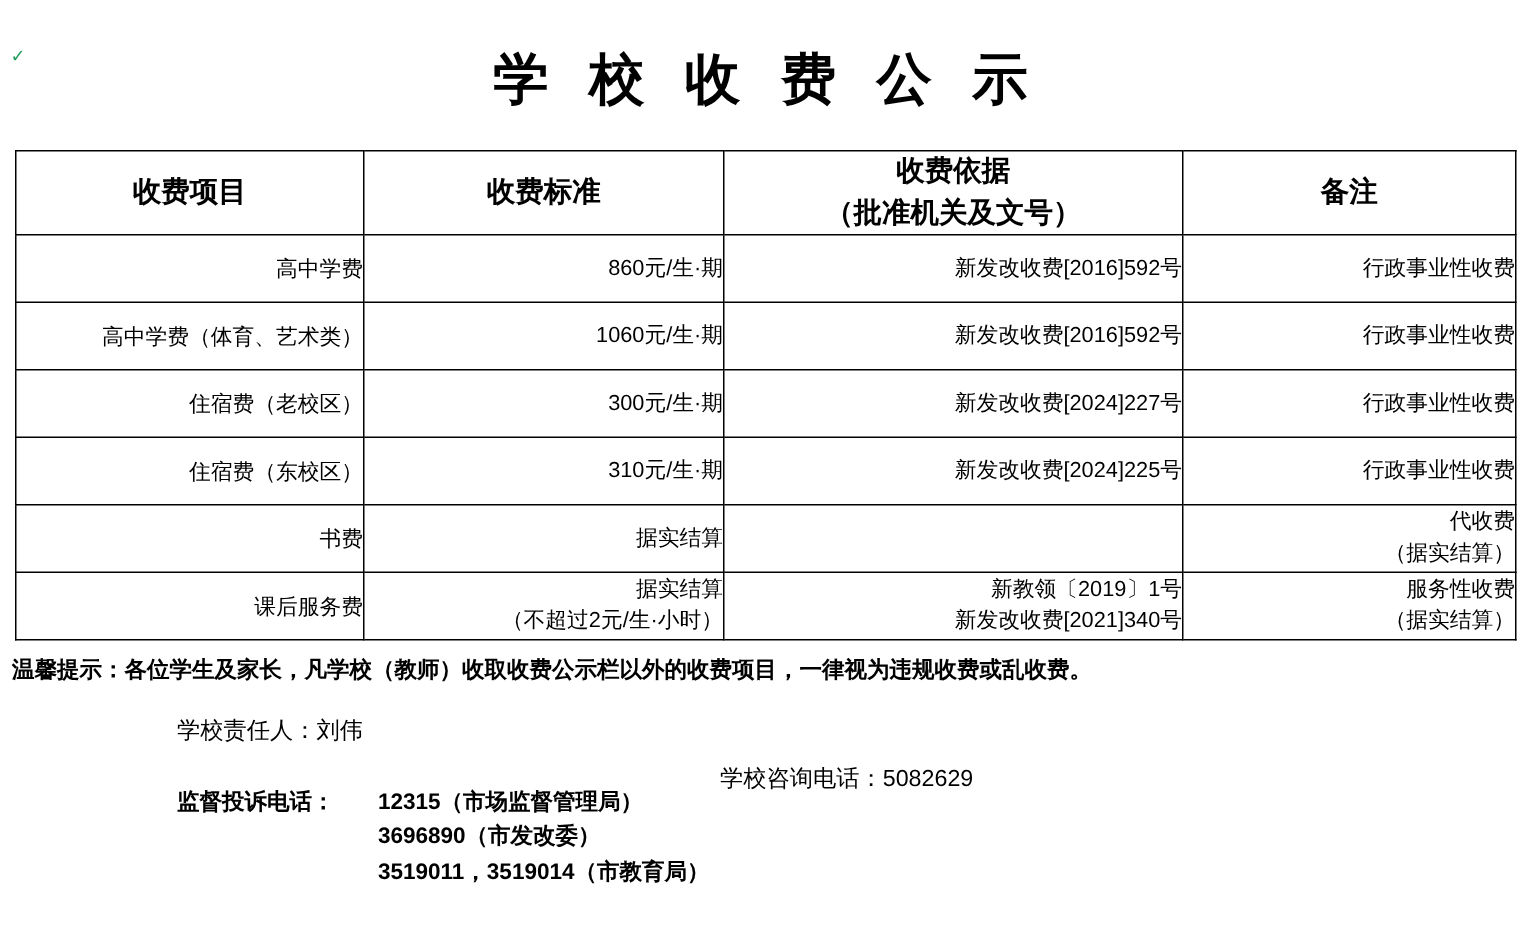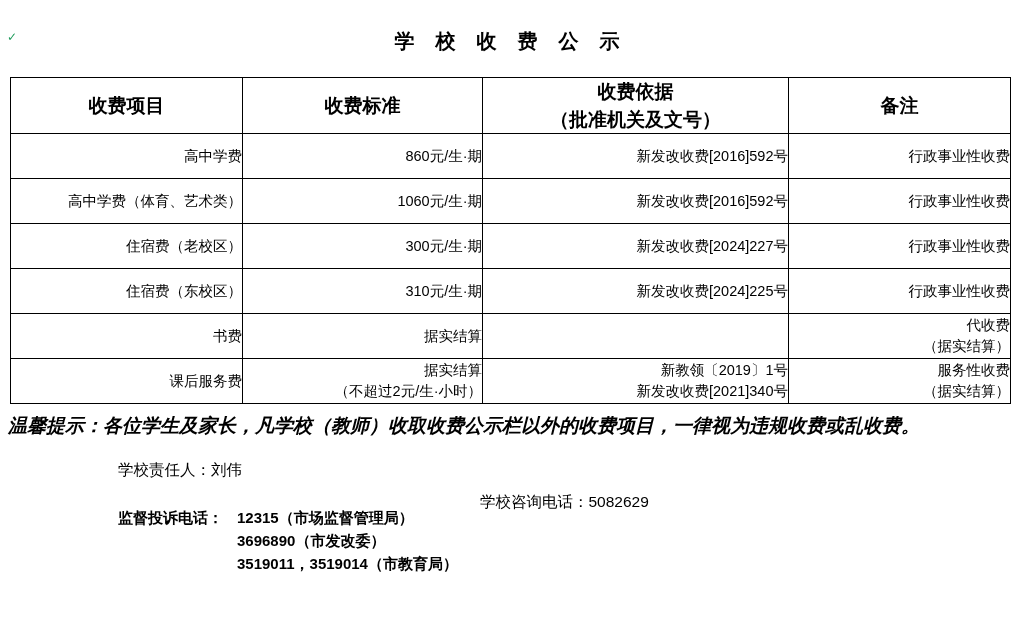--- a/index.html
+++ b/index.html
@@ -16,21 +16,21 @@
     position: relative;
   }
   .page {
     width: 1021px;
     height: 630px;
     position: relative;
     box-sizing: border-box;
   }
   .title {
     text-align: center;
-    font-size: 20px;
+    font-size: 37px;
     font-weight: bold;
     letter-spacing: 7px;
     margin-top: 28px;
     margin-bottom: 22px;
     font-family: "DejaVu Sans", "Liberation Sans", sans-serif;
   }
   table.fee-table {
     border-collapse: collapse;
     width: 1000px;
     margin: 0 auto;
@@ -58,24 +58,23 @@
   .col1 { width: 232px; }
   .col2 { width: 240px; }
   .col3 { width: 306px; }
   .col4 { width: 222px; }
   .sub {
     display: block;
     line-height: 1.45;
   }
   .notice {
     margin: 9px 0 0 8px;
-    font-size: 19px;
+    font-size: 15px;
     font-weight: bold;
     line-height: 1.4;
-    font-style: italic;
   }
   .contact-row {
     margin-top: 20px;
     position: relative;
     height: 24px;
     font-size: 15.5px;
     font-weight: normal;
   }
   .contact-left {
     position: absolute;
@@ -103,20 +102,21 @@
     top: 0;
     white-space: pre;
   }
   .supervise-lines {
     position: absolute;
     left: 237px;
     top: 0;
   }
   .supervise-lines div {
     white-space: pre;
+    margin-left: 15px;
   }
   .mark {
     position: absolute;
     left: 7px;
     top: 4px;
     width: 10px;
     height: 10px;
     color: #1f9c5c;
     font-size: 12px;
     line-height: 10px;

